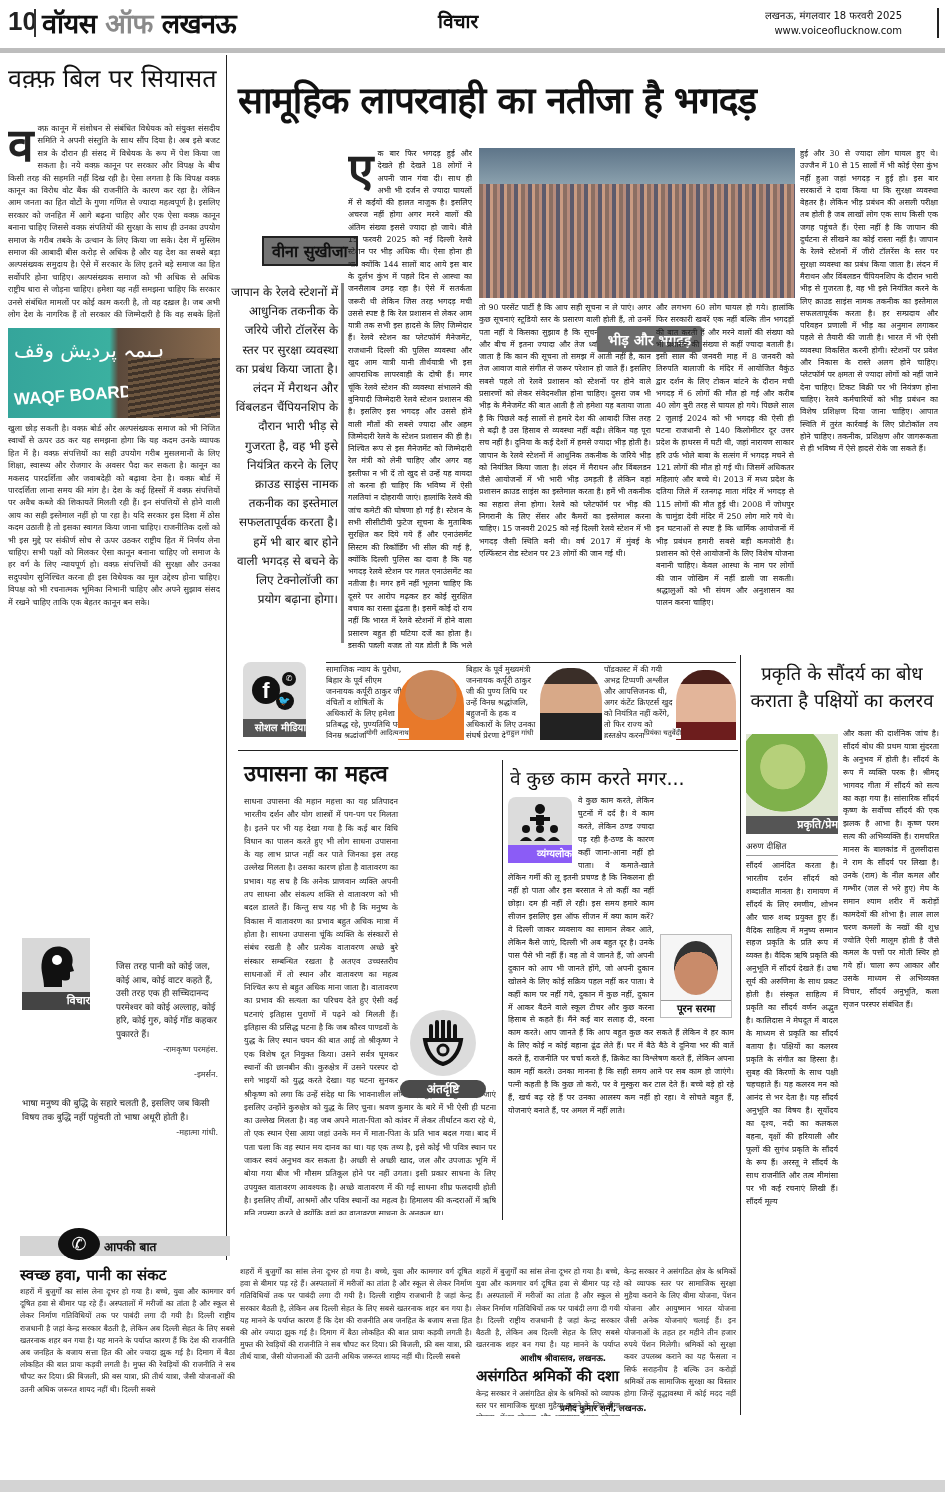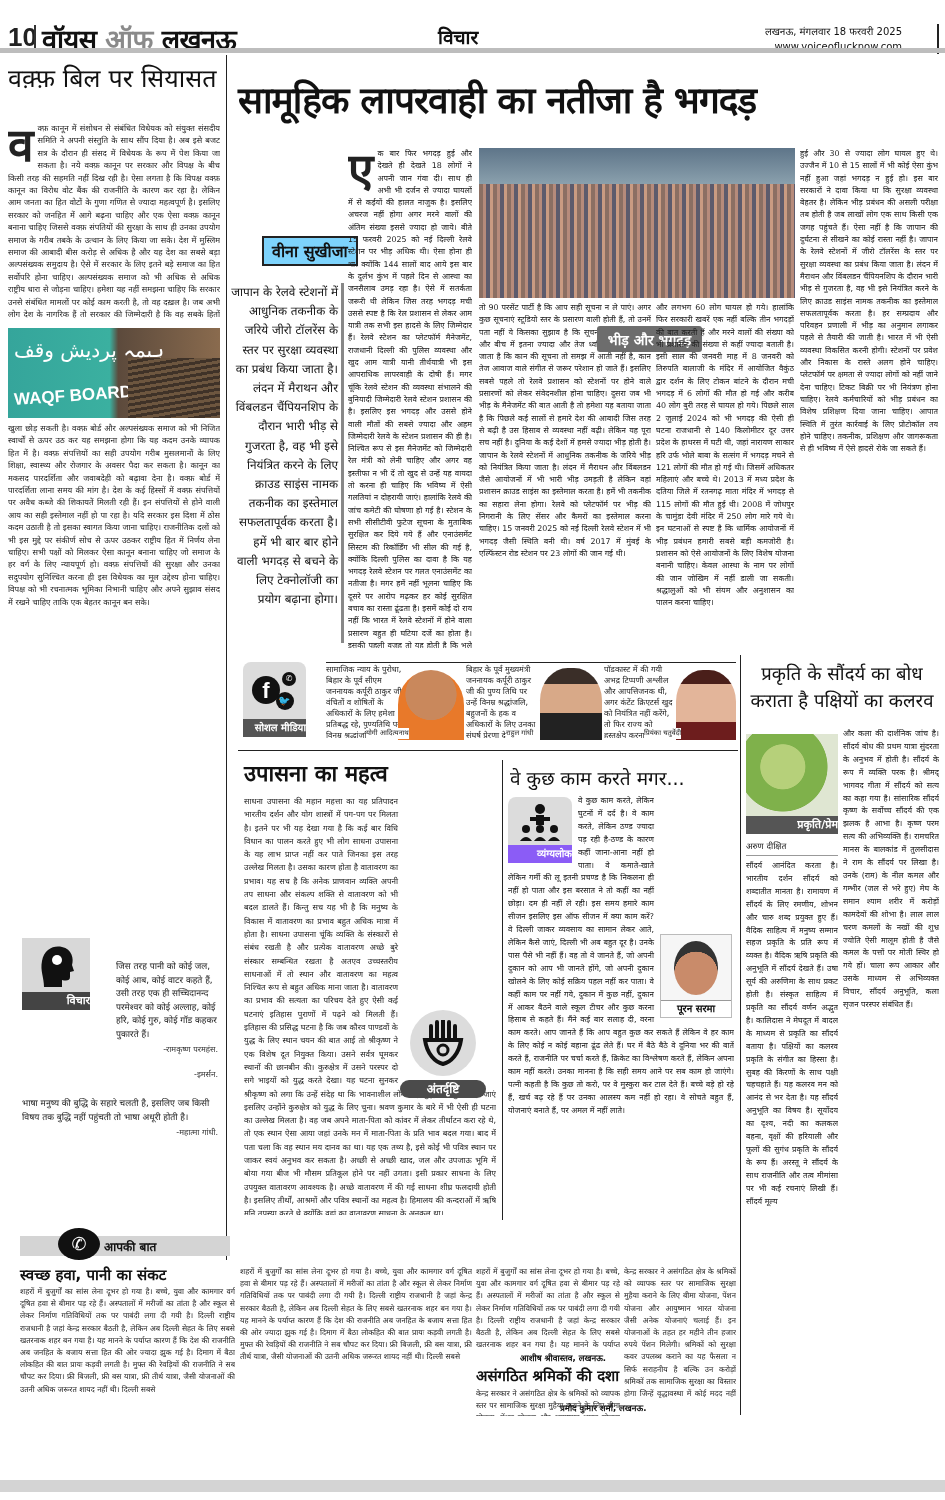--- a/index.html
+++ b/index.html
@@ -1,34 +1,34 @@
 <!DOCTYPE html>
 <html><head>
 <meta charset="utf-8">
 <style>
   *{box-sizing:border-box;margin:0;padding:0}
   body{width:945px;height:1500px;background:#fff;font-family:"DejaVu Sans",sans-serif;color:#111;position:relative;overflow:hidden}
   .abs{position:absolute}
-  .mast{left:0;top:16px;width:920px;height:48px}
+  .mast{left:0;top:0;width:920px;height:48px}
   .pageno{left:8px;top:6px;font-size:26px;font-weight:bold;font-family:"Liberation Sans",sans-serif;color:#222}
   .pagebar{left:34px;top:9px;width:2px;height:28px;background:#333}
   .logo{left:42px;top:4px;font-size:27px;font-weight:bold;letter-spacing:-.5px}
   .logo .mid{color:#8a8a8a}
   .section{left:438px;top:8px;font-size:19px;font-weight:bold}
   .date{right:18px;top:8px;font-size:10px;text-align:right;line-height:15px}
   .rule-top{left:0;top:48px;width:945px;height:5px;background:#bdbdbd}
   .vline{background:#222;width:1px}
   .hline{background:#222;height:1px}
   .col-text{font-size:8.6px;line-height:13.4px;text-align:justify;color:#222;overflow:hidden;font-family:"DejaVu Sans",sans-serif}
   .head-big{font-size:36px;font-weight:bold;letter-spacing:-1px;line-height:50px}
   .h2{font-weight:bold;font-size:21px;line-height:28px}
   .h2-thin{font-size:24px;line-height:30px}
   .dropcap{float:left;font-size:44px;line-height:40px;font-weight:bold;margin-right:4px;margin-top:2px}
   .img{background:#8ca3b2;overflow:hidden}
-  .byline-box{border:2px solid #222;padding:2px 8px;font-size:19px;font-weight:bold;background:#7dd3fc}
+  .byline-box{border:2px solid #222;padding:2px 8px;font-size:19px;font-weight:bold;background:#737373}
   .pullquote{font-size:14.3px;line-height:22.5px;text-align:right;font-family:"DejaVu Sans",sans-serif}
   .tagbox{background:#555;color:#fff;font-size:11px;font-weight:bold;text-align:right;line-height:18px}
   .grayband{background:#d4d4d4}
   .quote{font-size:8.8px;line-height:13.5px;color:#222}
   .quote-author{font-size:8px;text-align:right;color:#333;margin-top:2px}
   .social-cell{font-size:8px;line-height:11px;color:#222}
   svg{display:block}
 </style>
 </head>
 <body>

